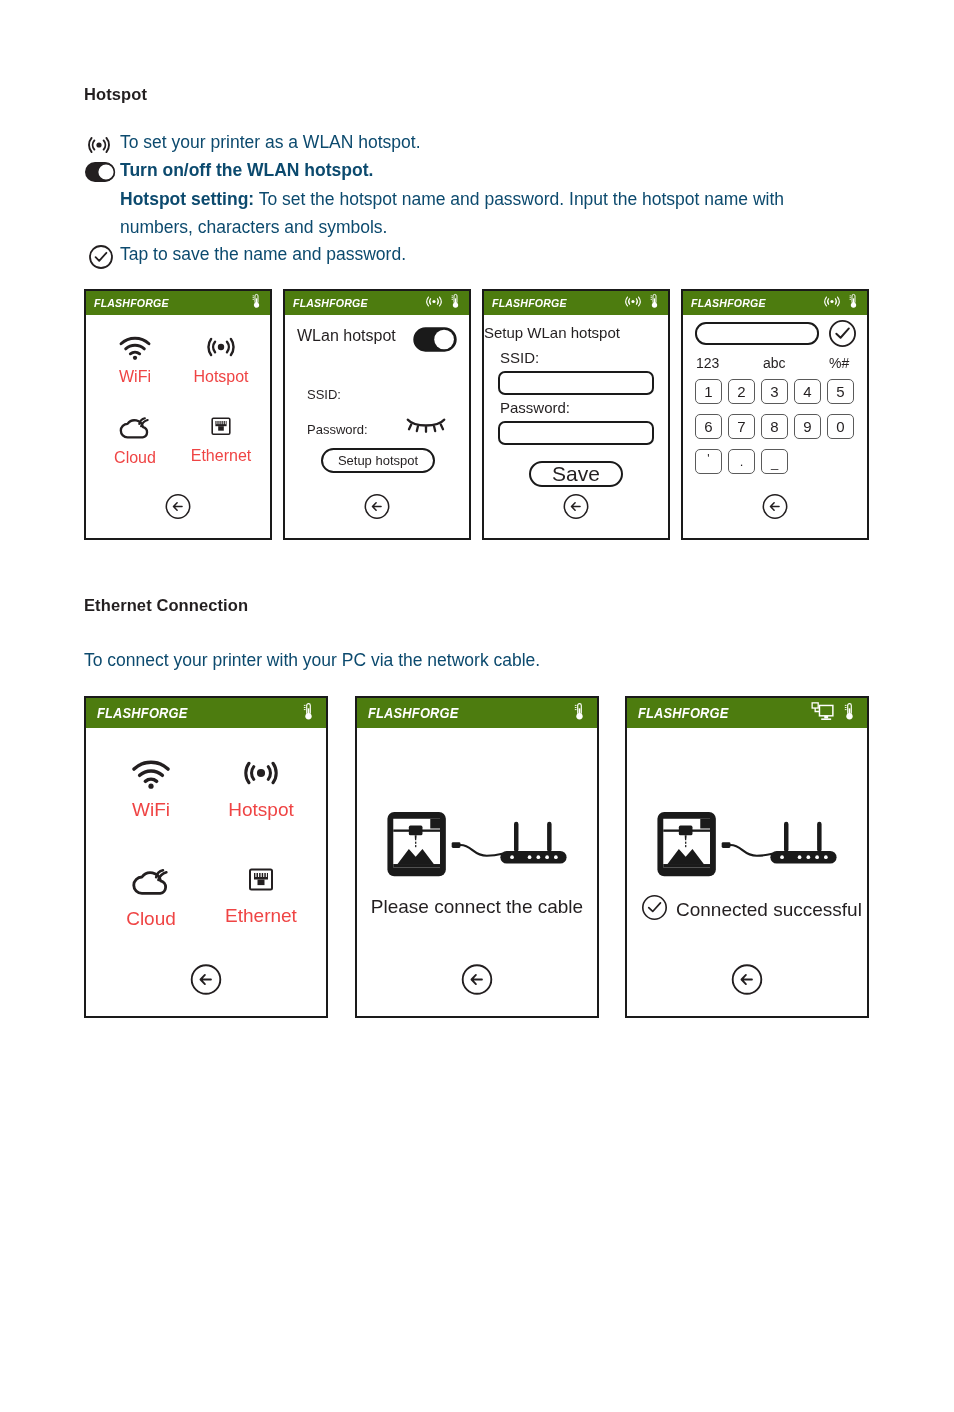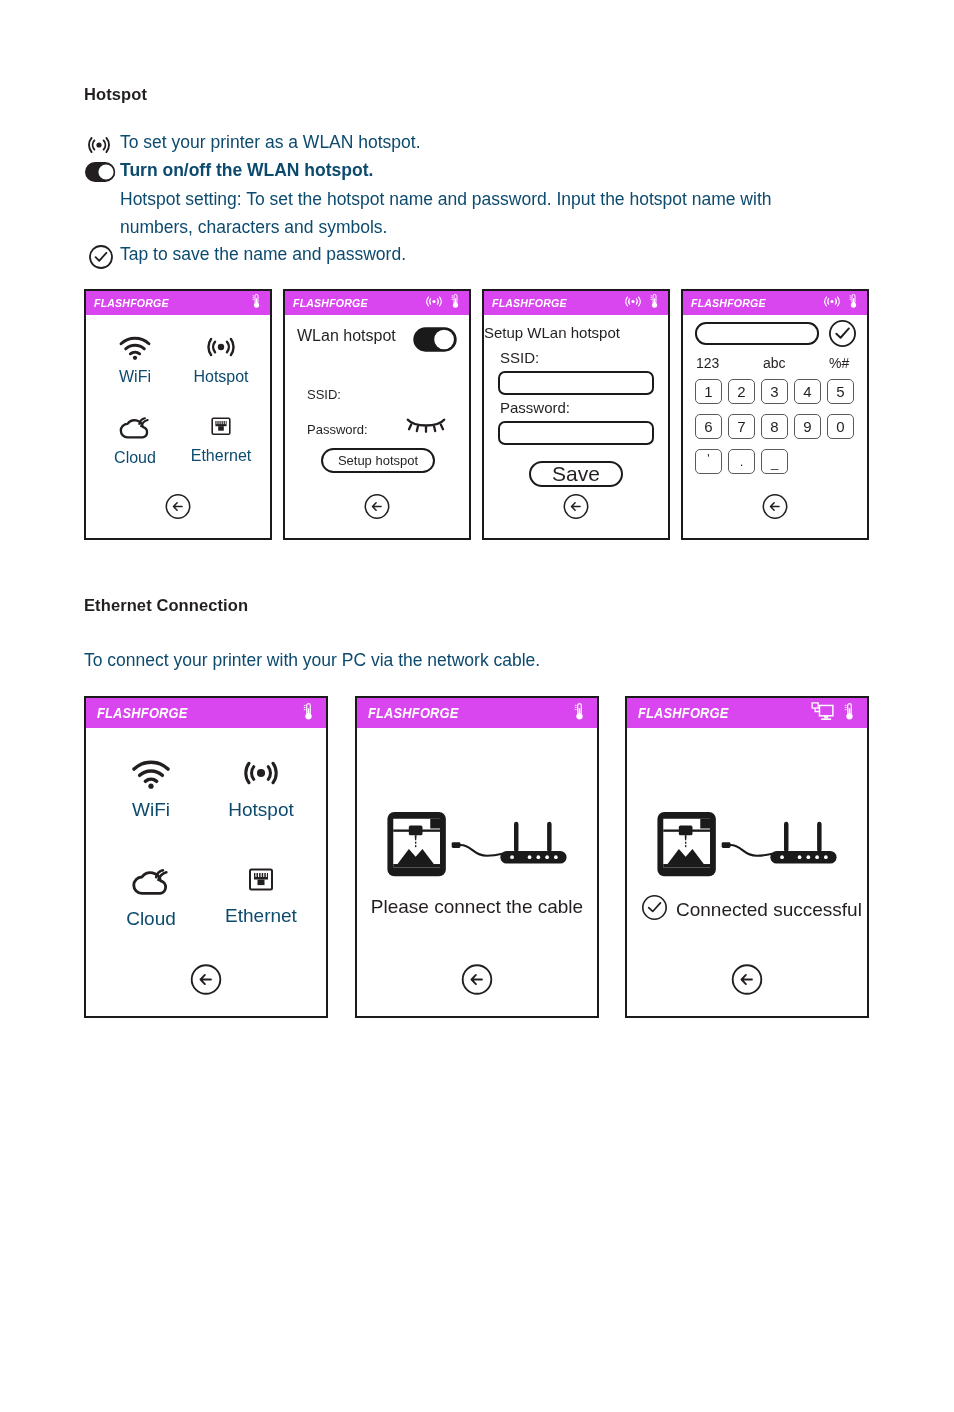--- a/index.html
+++ b/index.html
@@ -26,39 +26,39 @@
     font-weight: bold;
     letter-spacing: .1px;
     color: #231f20;
   }
   .body-line {
     position: absolute;
     font-size: 17.5px;
     color: #0c4a6e;
     white-space: nowrap;
   }
-  .body-line b { font-weight: normal; }
+  .body-line b { font-weight: bold; }
 
   .bullet-icon {
     position: absolute;
     width: 26px; height: 26px;
   }
 
   
   .panel {
     position: absolute;
     background: #ffffff;
     border: 2px solid #1a1a1a;
     box-sizing: border-box;
     overflow: hidden;
   }
   .panel .titlebar {
     position: absolute;
     left: 0; top: 0; right: 0;
-    background: #d946ef;
+    background: #4d7c0f;
     display: flex;
     align-items: center;
     box-sizing: border-box;
   }
   .logo {
     color: #ffffff;
     font-weight: bold;
     font-style: italic;
     letter-spacing: .2px;
     transform: scaleX(.92);
@@ -78,21 +78,21 @@
     display: grid;
     grid-template-columns: 1fr 1fr;
   }
   .tile {
     display: flex;
     flex-direction: column;
     align-items: center;
     justify-content: flex-start;
   }
   .tile .tlabel {
-    color: #0c4a6e;
+    color: #ef4444;
     line-height: 1.05;
     white-space: nowrap;
   }
 
   .backbtn {
     position: absolute;
     left: 50%;
     transform: translateX(-50%);
   }
 

